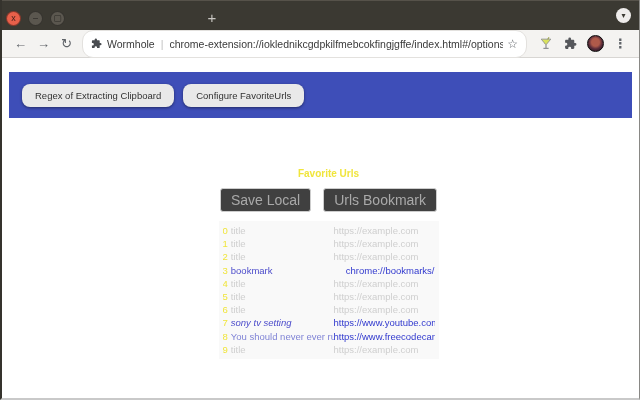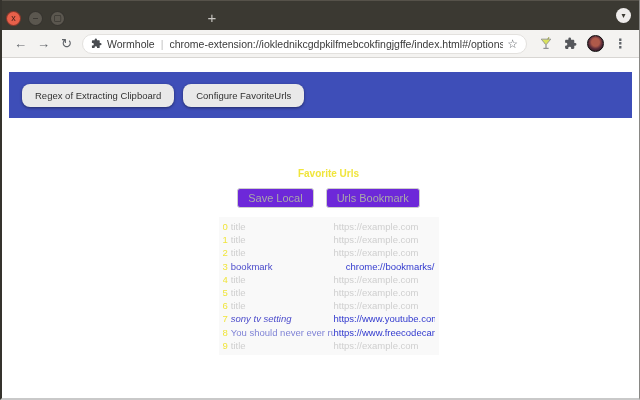--- a/index.html
+++ b/index.html
@@ -22,21 +22,21 @@
   .newtab { position:absolute; left:200px; top:8px; width:20px; height:18px; color:#c9c7c3;
             font-size:15px; line-height:18px; text-align:center; }
   .tabsearch { position:absolute; right:8px; top:7px; width:15px; height:15px; border-radius:50%;
                background:#efeceb; color:#3b3932; font-size:8px; display:flex; align-items:center; justify-content:center; }
 
   
   .toolbar { height:28px; background:#f4f3f1; border-bottom:1px solid #d8d6d3;
              display:flex; align-items:center; padding:0 8px 0 7px; }
   .navicon { width:23px; height:22px; display:flex; align-items:center; justify-content:center;
              color:#5f6368; font-size:13px; }
-  .omnibox { flex:1; height:20px; background:#ffffff; border:1px solid #e3e1de; border-radius:11px;
+  .omnibox { flex:1; height:28px; background:#ffffff; border:1px solid #e3e1de; border-radius:11px;
              margin:0 8px 0 4px; display:flex; align-items:center; padding:4px 8px; overflow:hidden; }
   .omni-ext-name { font-size:10.5px; color:#3a3a3a; margin-left:5px; white-space:nowrap; }
   .omni-sep { color:#c0c0c0; margin:0 6px; font-size:10.5px; }
   .omni-url { font-size:10.5px; color:#3a3a3a; white-space:nowrap; overflow:hidden; flex:1; }
   .omni-star { color:#5f6368; font-size:12px; margin-left:4px; }
   .ricons { display:flex; align-items:center; gap:4px; }
   .ricon { width:21px; height:21px; display:flex; align-items:center; justify-content:center; }
   .avatar { width:17px; height:17px; border-radius:50%;
             background:radial-gradient(circle at 50% 42%, #b05a4a 0 34%, #5a2c3a 58%, #171119 100%);
             border:1px solid #0c0c0c; }
@@ -45,22 +45,22 @@
   
   .content { height:341px; background:#fff; position:relative; }
   .bluebar { margin:14px 7px 0 7px; height:46px; background:#3e4eb8;
              display:flex; align-items:center; padding-left:13px; gap:9px; }
   .pill-btn { background:#e9e9e9; border:none; border-radius:8px; padding:6px 13px;
               font-size:9.5px; color:#323232; font-family:inherit;
               box-shadow:0 1px 3px rgba(0,0,0,.45); white-space:nowrap; }
   .main { position:absolute; left:16px; right:0; top:96px; display:flex; flex-direction:column; align-items:center; }
   .fav-title { font-size:10px; font-weight:700; margin-bottom:9px; }
   .actions { display:flex; gap:12px; margin-bottom:9px; }
-  .save-btn { background:#6d28d9; border:1px solid #cdcdcd; border-radius:3px; padding:3px 10px;
-              font-size:11px; color:#a9a9a9; font-family:inherit; }
+  .save-btn { background:#404040; border:1px solid #cdcdcd; border-radius:3px; padding:3px 10px;
+              font-size:14px; color:#a9a9a9; font-family:inherit; }
   .favlist { width:220px; background:#f9f9f9; padding:3px 4px; }
   .favrow { display:flex; align-items:center; height:13.2px; font-size:9.5px; white-space:nowrap; }
   .fr-left { width:111px; overflow:hidden; display:flex; }
   .fr-num { margin-right:3px; }
   .fr-title { overflow:hidden; }
   .fr-url { flex:1; overflow:hidden; }
 </style>
 </head>
 <body>
 

